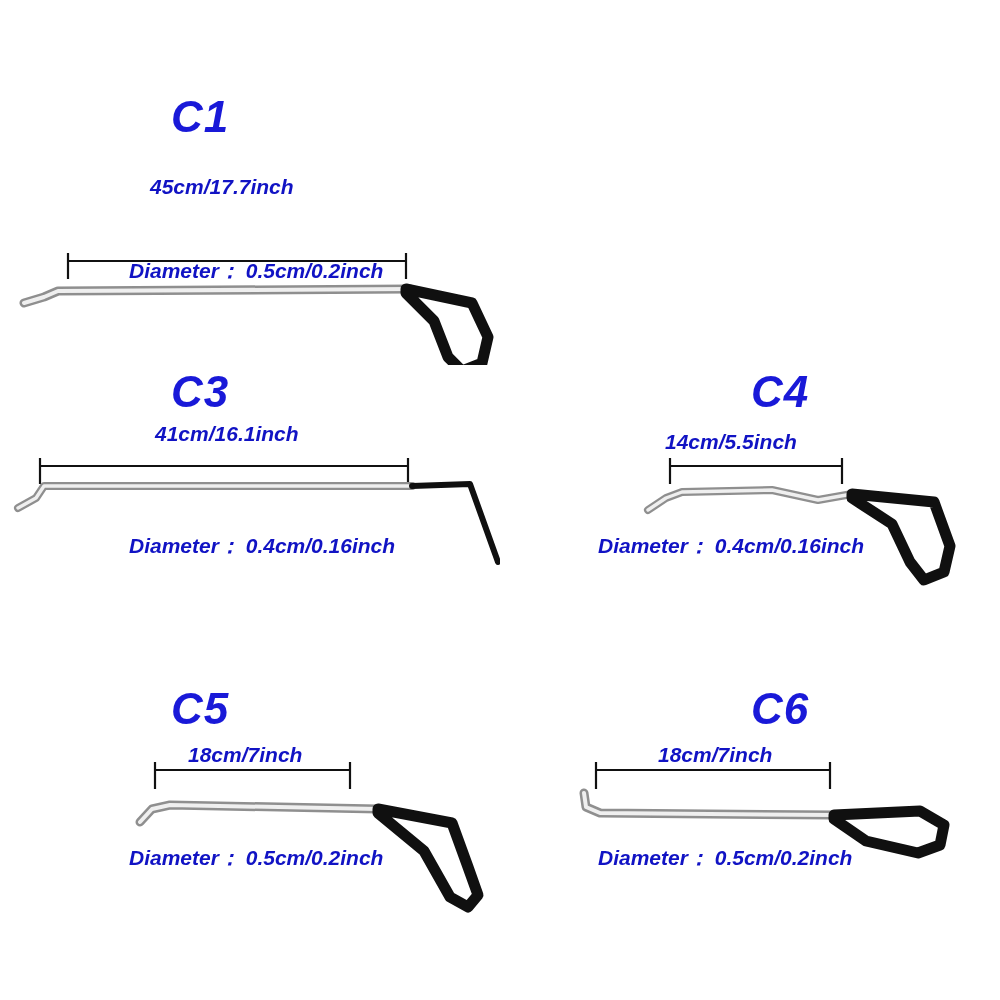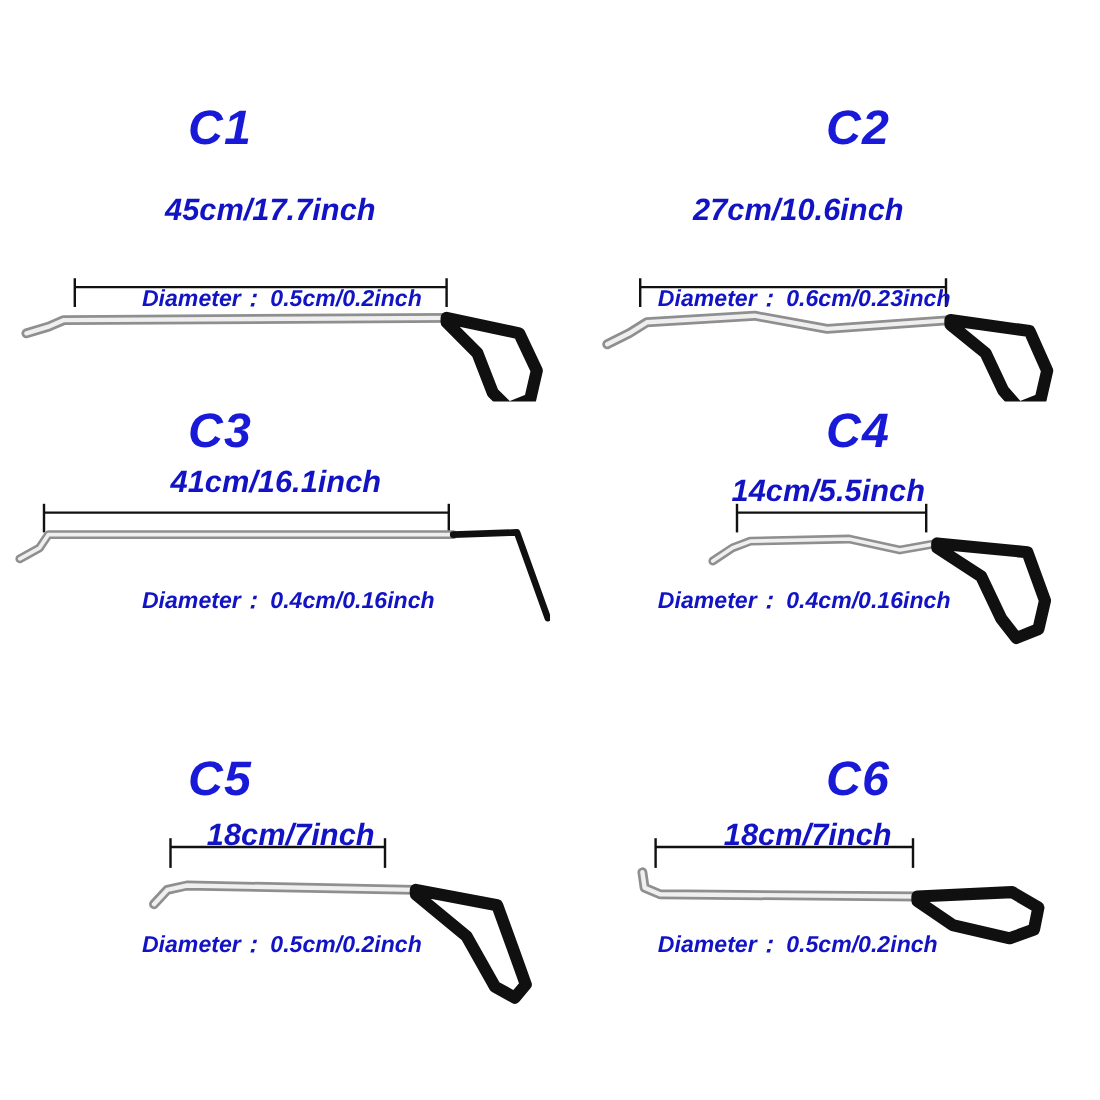--- a/index.html
+++ b/index.html
@@ -42,21 +42,21 @@
     font-weight: bold;
     letter-spacing: 1px;
     line-height: 48px;
   }
   .title.shift-left { left: -50px; }
   .title.shift-right { left: 30px; }
 
   .dimlabel {
     position: absolute;
     color: #1113c4;
-    font-size: 28px;
+    font-size: 21px;
     font-weight: bold;
     white-space: nowrap;
   }
   .diameter {
     position: absolute;
     color: #1113c4;
     font-size: 21px;
     font-weight: bold;
     white-space: nowrap;
     margin-left: 36px;
@@ -97,43 +97,20 @@
         <g fill="none" stroke="#101010" stroke-width="11" stroke-linecap="round" stroke-linejoin="round">
           <path d="M406,214 L472,228 L488,262 L482,288 L462,296 L448,282 L434,246 L406,218 Z"></path>
         </g>
       </svg>
     </div>
 
     <div class="dimlabel" style="left:150px; top:100px;">45cm/17.7inch</div>
     <div class="diameter" style="left:93px; top:182px;">Diameter： 0.5cm/0.2inch</div>
   </div>
 
-  <div class="cell r1 cright">
-    <div class="title shift-right">C2</div>
-
-    <div class="svgwrap">
-      <svg width="500" height="290" viewBox="0 0 500 290">
-        <g stroke="#111" stroke-width="2.2" fill="none">
-          <line x1="82" y1="178" x2="82" y2="204"></line>
-          <line x1="360" y1="178" x2="360" y2="204"></line>
-          <line x1="82" y1="186" x2="360" y2="186"></line>
-        </g>
-        <g>
-          <path d="M52,238 L72,228 L88,218 L186,212 L252,224 L364,216" stroke="#8f8f8f" stroke-width="9" fill="none" stroke-linecap="round" stroke-linejoin="round"></path>
-          <path d="M52,238 L72,228 L88,218 L186,212 L252,224 L364,216" stroke="#efefef" stroke-width="4" fill="none" stroke-linecap="round" stroke-linejoin="round"></path>
-        </g>
-        <g fill="none" stroke="#101010" stroke-width="11" stroke-linecap="round" stroke-linejoin="round">
-          <path d="M364,216 L436,226 L452,262 L446,288 L426,296 L412,280 L396,246 L364,220 Z"></path>
-        </g>
-      </svg>
-    </div>
-
-    <div class="dimlabel" style="left:130px; top:100px;">27cm/10.6inch</div>
-    <div class="diameter" style="left:62px; top:182px;">Diameter： 0.6cm/0.23inch</div>
-  </div>
 
   <div class="cell r2 cleft">
     <div class="title shift-left">C3</div>
 
     <div class="svgwrap">
       <svg width="500" height="290" viewBox="0 0 500 290">
         <g stroke="#111" stroke-width="2.2" fill="none">
           <line x1="40" y1="108" x2="40" y2="134"></line>
           <line x1="408" y1="108" x2="408" y2="134"></line>
           <line x1="40" y1="116" x2="408" y2="116"></line>

